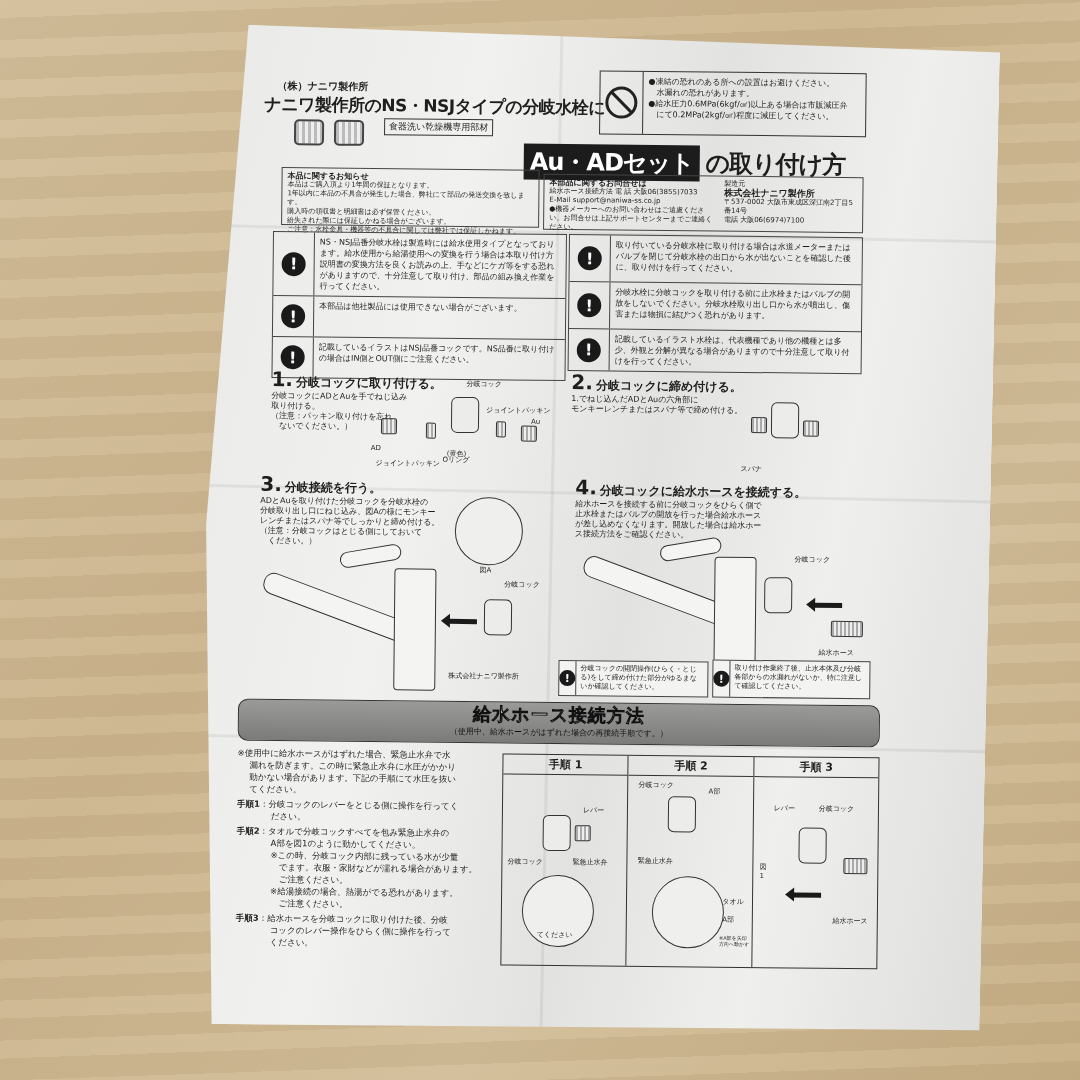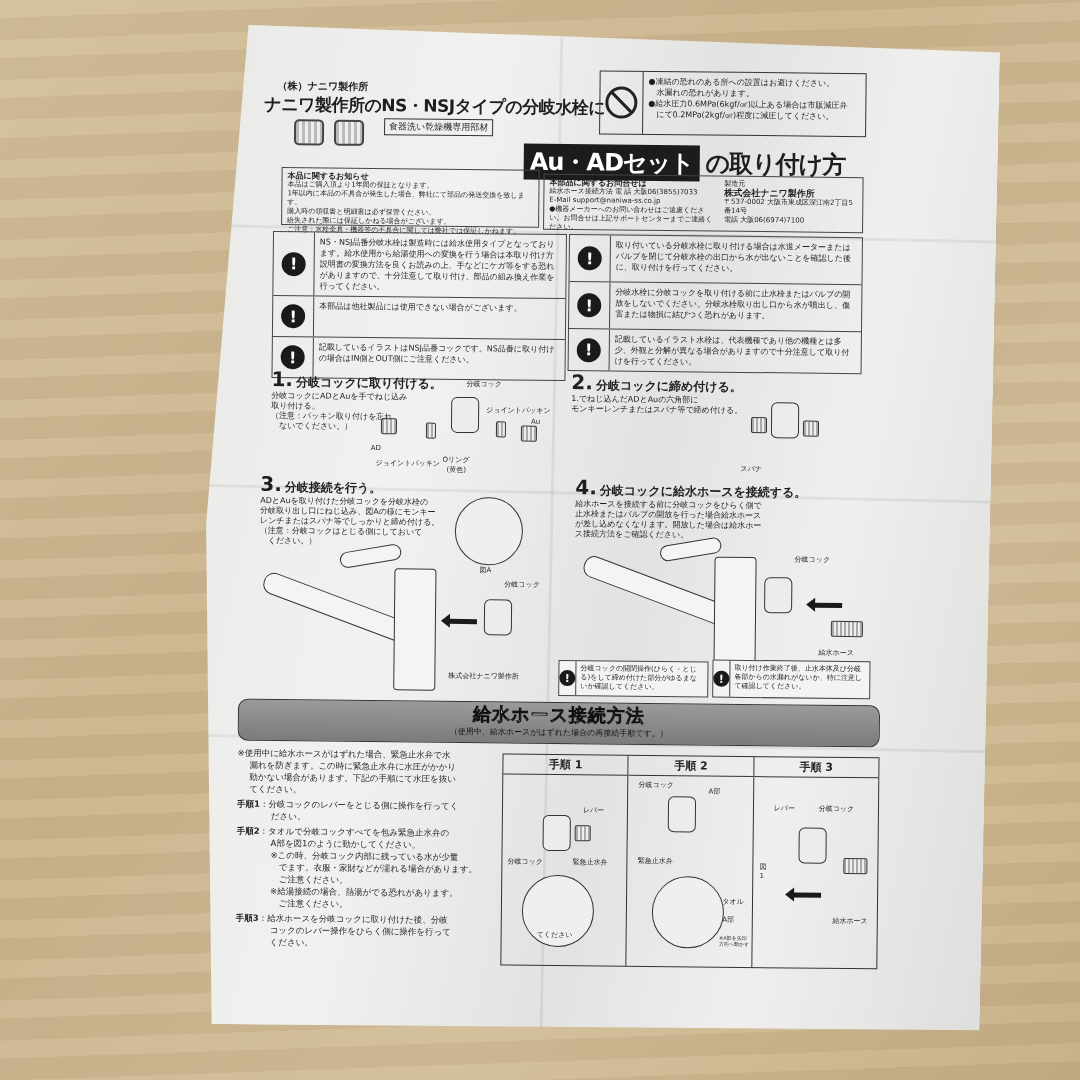--- a/index.html
+++ b/index.html
@@ -217,21 +217,21 @@
     <div class="cock" style="left:80px; top:18px;"></div>
     <div class="nut" style="left:10px; top:40px;"></div>
     <div class="nut" style="left:55px; top:44px; width:8px;"></div>
     <div class="nut" style="left:125px; top:42px; width:8px;"></div>
     <div class="nut" style="left:150px; top:46px;"></div>
     <span class="abs lbl" style="left:115px; top:26px;">ジョイントパッキン</span>
     <span class="abs lbl" style="left:160px; top:38px;">Au</span>
     <span class="abs lbl" style="left:0px; top:66px;">AD</span>
     <span class="abs lbl" style="left:5px; top:80px;">ジョイントパッキン</span>
     <span class="abs lbl" style="left:72px; top:76px;">Oリング</span>
-    <span class="abs lbl" style="left:76px; top:86px;">(黄色)</span>
+    <span class="abs lbl" style="left:76px; top:70px;">(黄色)</span>
   </div>
 
   <div class="abs" style="left:330px; top:300px; width:290px;">
     <div class="step-h"><span class="n">2.</span><span>分岐コックに締め付ける。</span></div>
     <div class="step-b">1.でねじ込んだADとAuの六角部に</div>
     <div class="step-b">モンキーレンチまたはスパナ等で締め付ける。</div>
   </div>
   <div class="diagram" style="left:500px; top:320px; width:100px; height:90px;">
     <div class="cock" style="left:30px; top:10px;"></div>
     <div class="nut" style="left:10px; top:25px;"></div>

